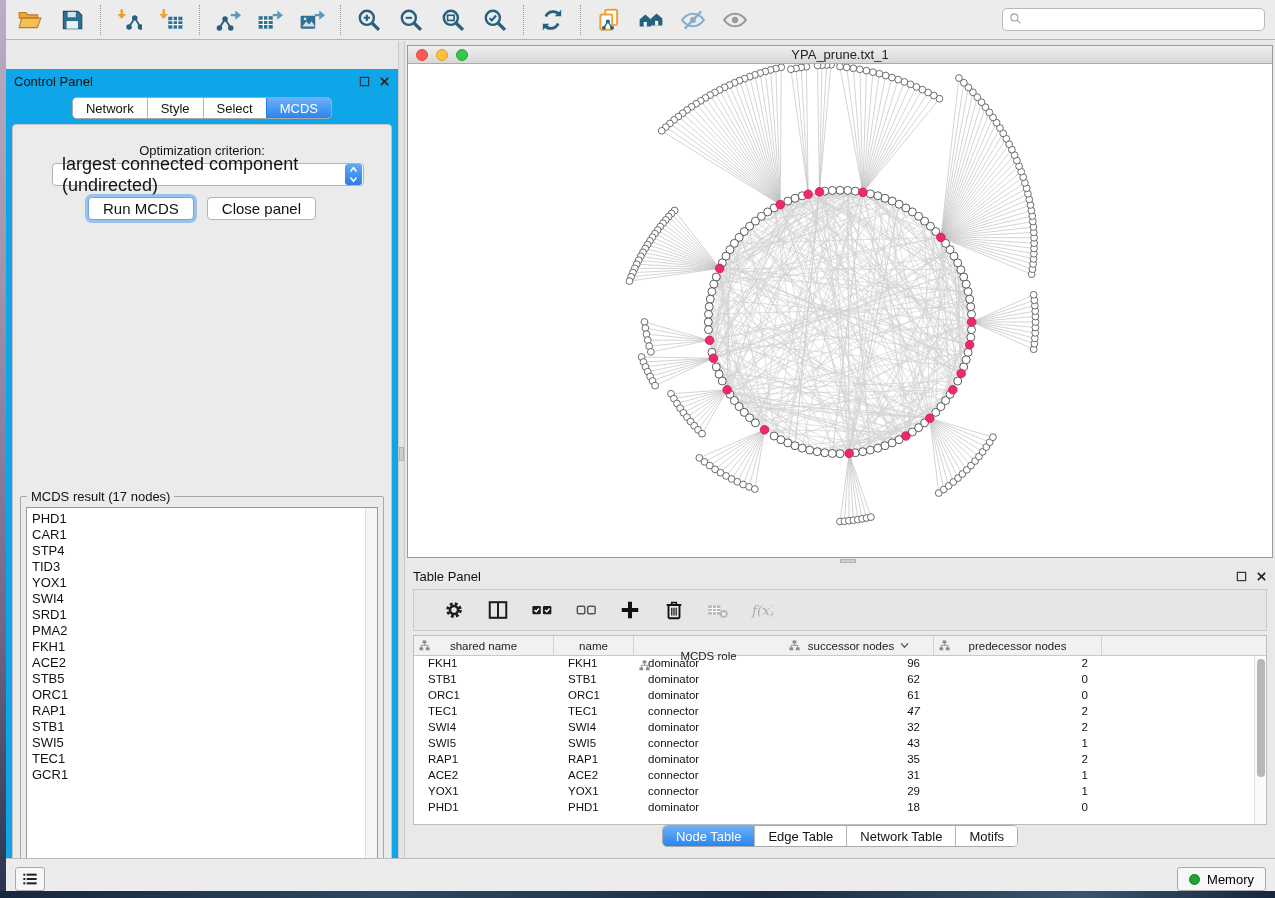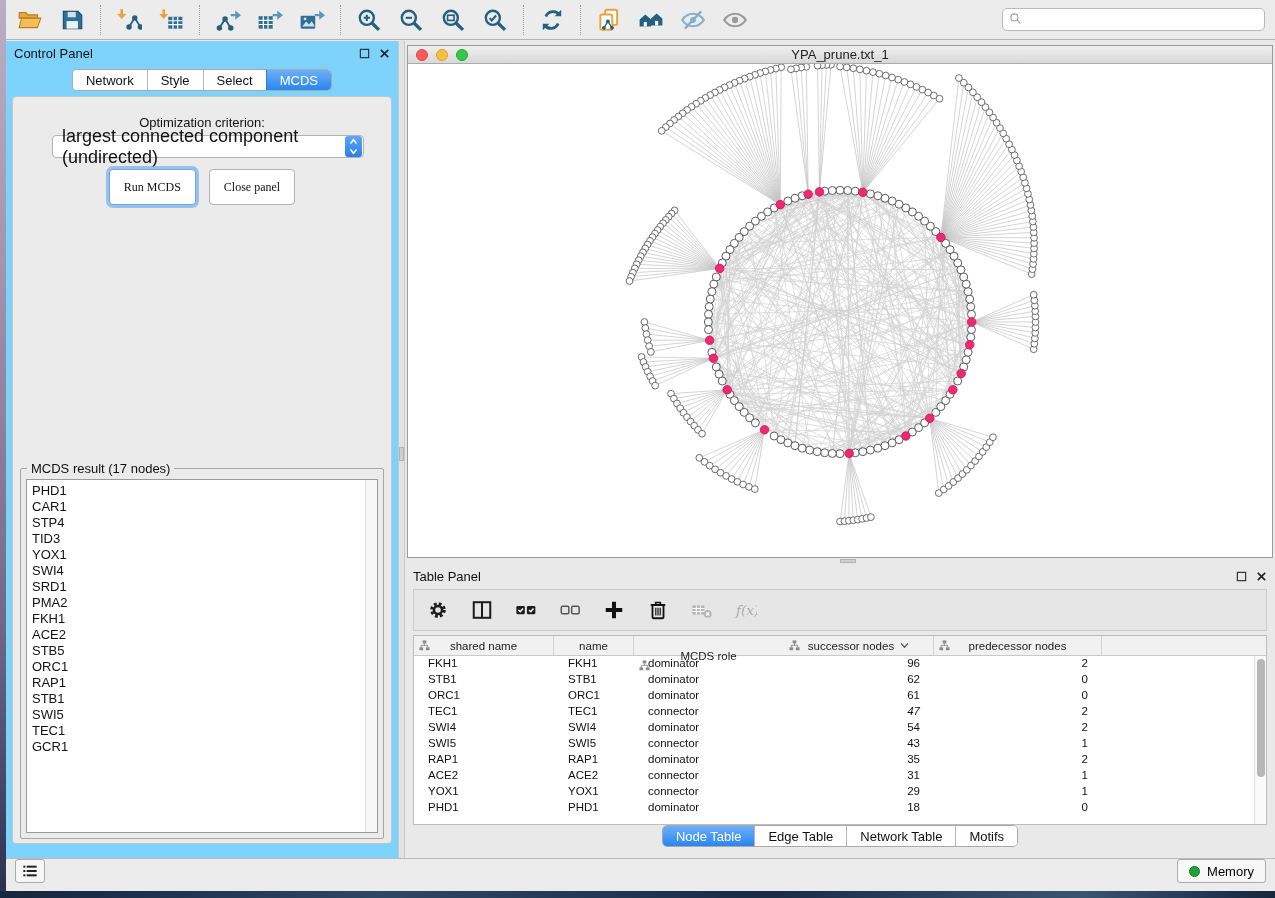--- a/index.html
+++ b/index.html
@@ -19,21 +19,21 @@
     background:transparent; border:none; cursor:pointer; }
   .tb-btn svg { width:26px; height:26px; }
   .tb-sep { width:0; height:30px; border-left:1px dotted #9a9a9a; }
   .search-box { margin-left:auto; width:263px; height:23px; background:#fff; border:1px solid #b9b9b9;
     border-radius:5px; display:flex; align-items:center; padding:0 6px; gap:4px; }
   .search-box input { border:none; outline:none; flex:1; font-size:12px; background:transparent;
     font-family:"Liberation Sans", sans-serif; }
 
   
   .main { position:absolute; top:41px; left:0; right:0; bottom:33px; display:flex; }
-  .control-panel { width:392px; position:relative; background:#7dd3fc; }
+  .control-panel { width:392px; position:relative; background:#0ea5e9;margin-top:28px; }
   .v-splitter { width:7px; background:#e3e3e3; border-left:1px solid #c9c9c9; border-right:1px solid #c9c9c9; position:relative; }
   .v-grip { position:absolute; top:406px; left:0; width:5px; height:14px; background:#cfcfcf; border:1px solid #b3b3b3; }
   .right-col { flex:1; position:relative; background:#e9e9e9; }
 
   .panel-titlebar { height:24px; display:flex; align-items:center; padding:0 8px; }
   .panel-title { font-size:13px; color:#111; }
   .panel-wbtns { margin-left:auto; display:flex; gap:9px; align-items:center; }
   .panel-wbtns svg { width:11px; height:11px; display:block; cursor:pointer; }
 
   
@@ -47,22 +47,22 @@
   .cp-frame { position:absolute; left:6px; right:6px; top:55px; height:748px; background:#ebebeb;
     border:1px solid #c6c6c6; border-radius:4px; }
   .opt-label { position:absolute; top:18px; left:0; right:0; text-align:center; font-size:13px; color:#111; }
   .mac-select { position:absolute; top:38px; left:39px; width:312px; height:23px; background:#fff;
     border:1px solid #b3b3b3; border-radius:4px; display:flex; align-items:center; padding-left:9px; cursor:pointer; }
   .mac-select .sel-text { flex:1; font-size:18px; color:#111; }
   .stepper { width:17px; height:21px; margin-right:1px; border-radius:3px;
     background:linear-gradient(180deg,#5ea9f7,#2d7de9); display:flex; flex-direction:column;
     align-items:center; justify-content:center; gap:1px; }
   .btn-row { position:absolute; top:72px; left:0; right:0; display:flex; justify-content:center; gap:13px; }
-  .mac-btn { height:36px; padding:0 14px; background:#fff; border:1px solid #b3b3b3; border-radius:4px;
-    font-size:12px; font-family:Liberation Serif, serif; color:#111; cursor:pointer; }
+  .mac-btn { height:23px; padding:0 14px; background:#fff; border:1px solid #b3b3b3; border-radius:4px;
+    font-size:15px; font-family:Liberation Sans, sans-serif; color:#111; cursor:pointer; }
   .mac-btn.focused { box-shadow:0 0 0 3px rgba(110,170,240,.65); border-color:#6ba7e5; }
 
   .result-group { position:absolute; left:7px; right:7px; top:371px; height:371px;
     border:1px solid #a8a8a8; border-radius:2px; }
   .result-legend { position:absolute; top:-8px; left:6px; background:#ebebeb; padding:0 4px; font-size:13px; color:#111; }
   .result-list { position:absolute; left:5px; right:5px; top:10px; bottom:5px; background:#fff;
     border:1px solid #9a9a9a; overflow:hidden; display:flex; }
   .result-items { flex:1; padding:3px 0 0 5px; }
   .result-items .li { font-size:13px; line-height:16px; color:#111; cursor:default; }
   .list-scroll { width:12px; background:#f6f6f6; border-left:1px solid #ddd; }
@@ -80,39 +80,39 @@
   .net-title { position:absolute; left:0; right:0; text-align:center; font-size:13px; color:#222; }
   .net-canvas { width:100%; height:493px; background:#fff; }
 
   .h-splitter { position:absolute; left:2px; right:2px; top:517px; height:5px; }
   .h-grip { position:absolute; left:50%; top:1px; width:16px; height:4px; background:#cfcfcf; border:1px solid #b3b3b3; }
 
   
   .table-panel { position:absolute; left:0; right:0; top:522px; bottom:0; padding:0 8px; }
   .tp-titlebar { height:26px; display:flex; align-items:center; }
   .tp-toolbar { height:42px; background:#e6e6e6; border:1px solid #cdcdcd; display:flex; align-items:center;
-    padding:0 10px; gap:16px; }
+    padding:0 26px; gap:16px; }
   .tp-toolbar .tb-btn svg { width:22px; height:22px; }
   .table-wrap { margin-top:4px; height:190px; background:#fff; border:1px solid #bdbdbd; position:relative; overflow:hidden; }
   .thead { display:flex; height:20px; background:#f1f1f1; border-bottom:1px solid #c9c9c9; }
   .th { position:relative; display:flex; align-items:center; justify-content:center; font-size:11.5px;
     color:#222; border-right:1px solid #d2d2d2; cursor:pointer; }
   .th .tree-ic { position:absolute; left:5px; top:4px; }
   .th .sort-ic { margin-left:6px; }
   .tbody { position:absolute; top:20px; left:0; right:12px; bottom:0; }
   .tr { display:flex; height:16px; cursor:default; }
   .td { font-size:11.5px; color:#111; padding:1px 14px 0 14px; white-space:nowrap; overflow:hidden; }
   .td.num { text-align:right; }
   .tscroll { position:absolute; top:20px; right:0; width:12px; bottom:0; background:#fafafa; border-left:1px solid #e2e2e2; }
   .tthumb { position:absolute; top:3px; left:2px; width:8px; height:118px; background:#b7b7b7; border-radius:4px; }
   .tp-tabs { display:flex; justify-content:center; }
 
   
   .status-bar { position:absolute; left:0; right:0; bottom:0; height:33px; background:#ececec;
-    border-top:1px solid #bcbcbc; display:flex; align-items:flex-start; padding:0 9px; }
+    border-top:1px solid #bcbcbc; display:flex; align-items:flex-end; padding:0 9px; }
   .sb-btn { width:30px; height:24px; background:#f7f7f7; border:1px solid #ababab; border-radius:3px;
     display:flex; align-items:center; justify-content:center; cursor:pointer; }
   .memory-btn { margin-left:auto; height:24px; background:#f7f7f7; border:1px solid #ababab; border-radius:3px;
     display:flex; align-items:center; gap:7px; padding:0 11px; font-size:13px; cursor:pointer; }
   .mem-dot { width:11px; height:11px; border-radius:50%; background:#1ea336; border:1px solid #157a27; }
 </style>
 </head>
 <body>
 
 <div class="screen">
@@ -1352,21 +1352,21 @@
                   <div class="td" style="width: 140px;">TEC1</div>
                   <div class="td" style="width: 80px;">TEC1</div>
                   <div class="td" style="width: 150px;">connector</div>
                   <div class="td num" style="width: 150px; font-style: italic;">47</div>
                   <div class="td num" style="width: 168px;">2</div>
                 </div>
                 <div class="tr">
                   <div class="td" style="width: 140px;">SWI4</div>
                   <div class="td" style="width: 80px;">SWI4</div>
                   <div class="td" style="width: 150px;">dominator</div>
-                  <div class="td num" style="width: 150px;">54</div>
+                  <div class="td num" style="width: 150px;">32</div>
                   <div class="td num" style="width: 168px;">2</div>
                 </div>
                 <div class="tr">
                   <div class="td" style="width: 140px;">SWI5</div>
                   <div class="td" style="width: 80px;">SWI5</div>
                   <div class="td" style="width: 150px;">connector</div>
                   <div class="td num" style="width: 150px;">43</div>
                   <div class="td num" style="width: 168px;">1</div>
                 </div>
                 <div class="tr">

